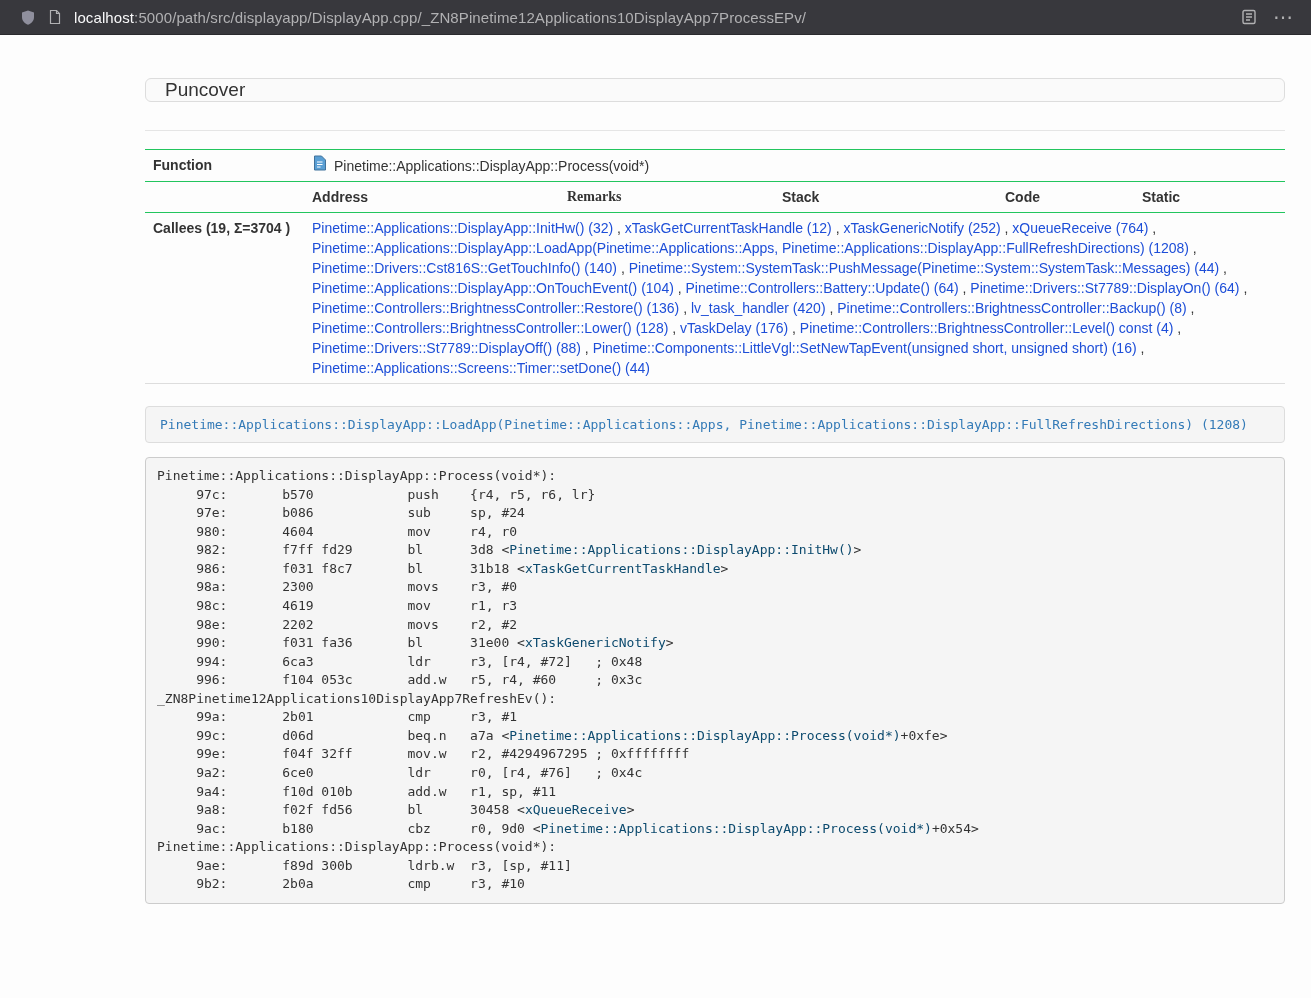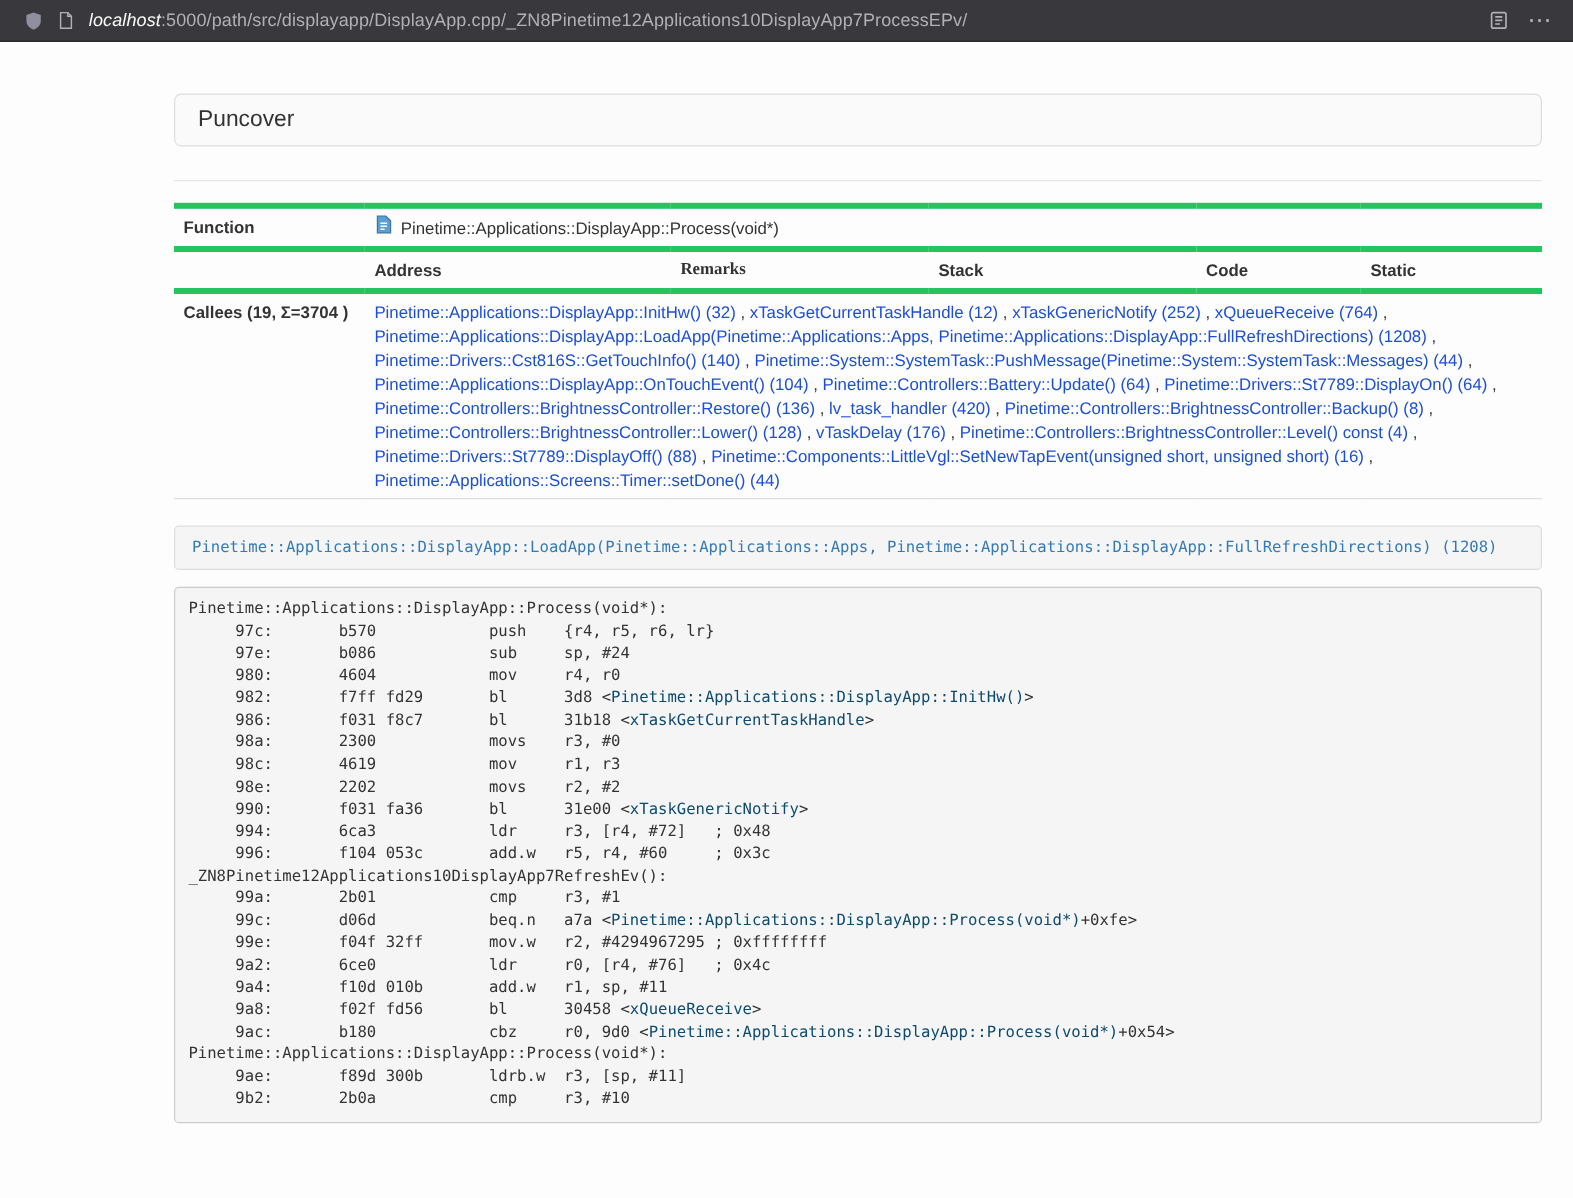--- a/index.html
+++ b/index.html
@@ -9,38 +9,38 @@
 
   
   .browser-bar {
     height:35px; background:#38383d; border-bottom:1px solid #2a2a2e;
     display:flex; align-items:center; padding:0 14px 0 20px; gap:12px;
   }
   .browser-bar .url {
     font-size:15px; color:#b1b1b3; flex:1; white-space:nowrap; overflow:hidden;
     letter-spacing:.1px;
   }
-  .browser-bar .url .host { color:#f9f9fa;font-style:italic; }
+  .browser-bar .url .host { color:#f9f9fa; }
   .chrome-icon { display:flex; align-items:center; cursor:pointer; }
   .menu-dots { color:#b1b1b3; font-size:20px; line-height:1; padding:0 4px; cursor:pointer; }
 
   
   .container { width:1140px; margin-left:145px; }
   .brand-box {
     margin-top:43px; background:#fafafa; border:1px solid #ddd; border-radius:6px;
-    padding:10px 19px; font-size:19px; color:#333;
+    padding:0 19px; font-size:19px; color:#333;
   }
   hr.divider { border:0; border-top:1px solid #e5e5e5; margin:28px 0 18px; }
 
   .breadcrumb { font-size:14px; font-weight:bold; margin-bottom:12px; line-height:20px; }
   .breadcrumb a { color:#337ab7; text-decoration:none; }
 
   
   table.symbol { width:100%; border-collapse:collapse; font-size:14px; border-bottom:1px solid #ddd; }
-  table.symbol tr { border-top:5px solid #22c55e; }
+  table.symbol tr { border-top:1px solid #22c55e; }
   table.symbol th, table.symbol td {
     text-align:left; vertical-align:top; padding:5px 8px; line-height:20px; font-weight:normal;
   }
   table.symbol th { font-weight:bold; }
   th.rowlabel { width:159px; }
   th.w-addr { width:255px; } th.w-rem { width:215px;font-family:Liberation Serif, serif; }
   th.w-stack { width:223px; } th.w-code { width:137px;margin-left:11px; }
   .func-cell { display:flex; align-items:center; gap:7px; }
   .callees a { color:#1d4ed8; text-decoration:none; }
 

